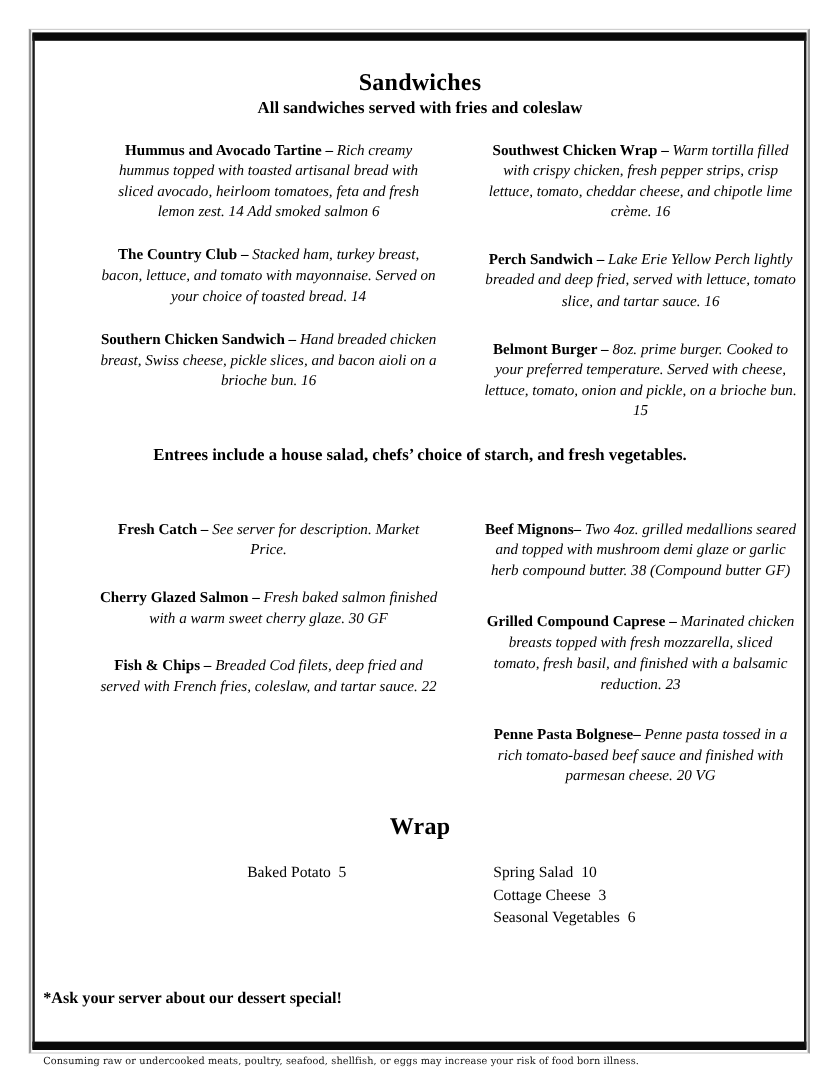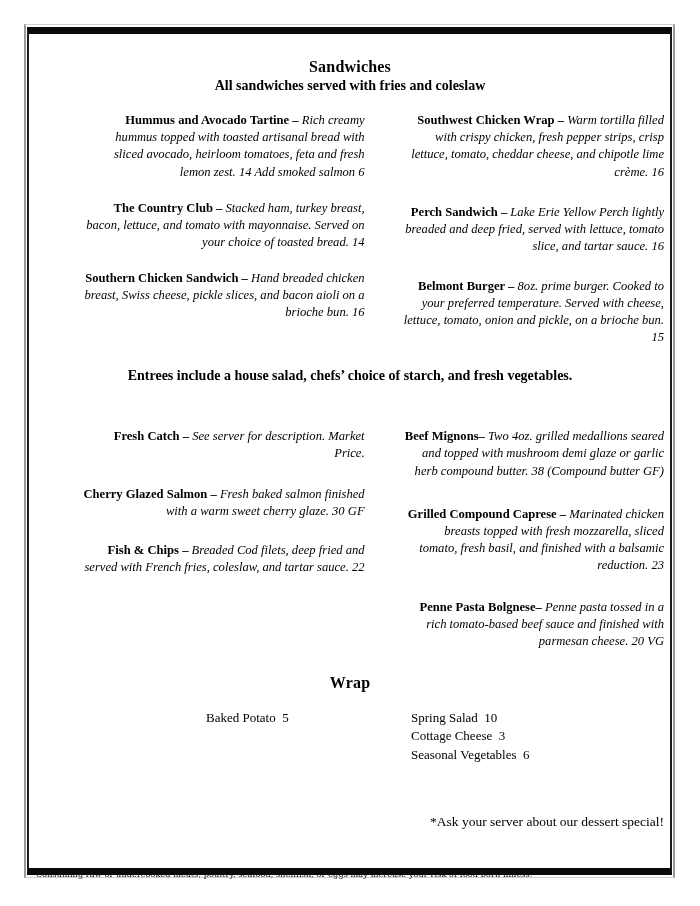--- a/index.html
+++ b/index.html
@@ -53,21 +53,21 @@
     left: 36px;
     top: 40px;
     width: 628px;
     height: 822px;
   }
 
   
   .section-title {
     text-align: center;
     font-weight: bold;
-    font-size: 16px;
+    font-size: 20px;
     letter-spacing: 0.2px;
     line-height: 1.15;
   }
   .section-sub {
     text-align: center;
     font-weight: bold;
     font-size: 14px;
     line-height: 1.2;
     margin-top: 2px;
   }
@@ -81,21 +81,21 @@
     width: 292px;
   }
   .col.left  { margin-left: 47px; }
   .col.right { margin-left: 39px; width: 270px; }
 
   .item {
     font-size: 12.6px;
     line-height: 1.36;
     font-style: italic;
     margin-bottom: 13px;
-    text-align: right;
+    text-align: center;
   }
   .item .nm {
     font-weight: bold;
     font-style: normal;
   }
   .item .nm.ital {
     font-style: italic;
   }
 
   
@@ -104,22 +104,22 @@
     font-size: 13px;
     line-height: 1.42;
   }
   .sides-col { }
   .sides-col.a { margin-left: 170px; width: 205px; }
   .sides-col.b { }
   .side-row { white-space: pre; }
 
   
   .dessert {
-    text-align: right;
-    font-weight: normal;
+    text-align: left;
+    font-weight: bold;
     font-size: 13.5px;
   }
   .disclaimer {
     font-family: "DejaVu Serif", "Liberation Serif", serif;
     font-size: 8.1px;
     line-height: 1.55;
     letter-spacing: 0.1px;
     color: #111111;
   }
 </style>

